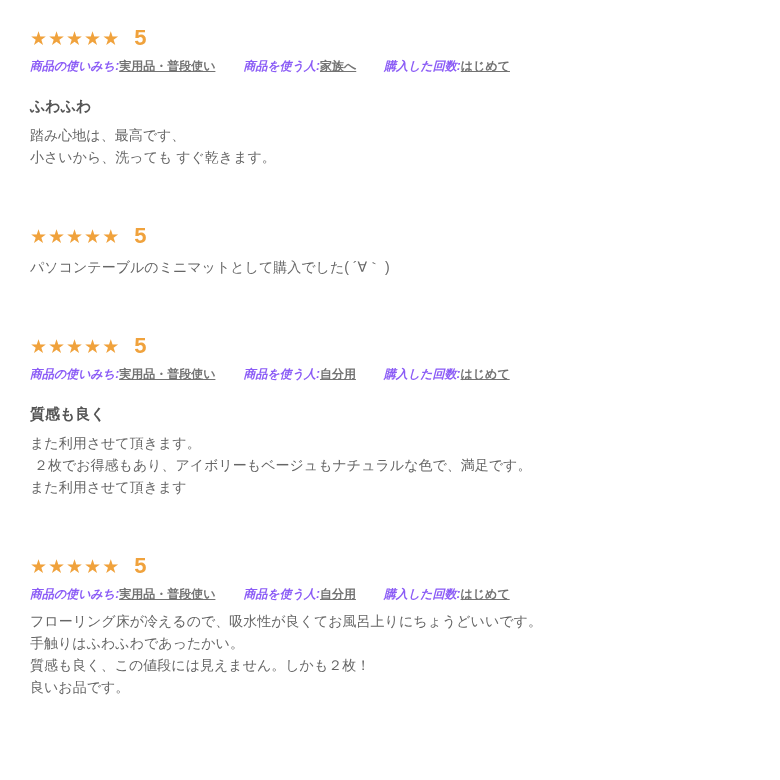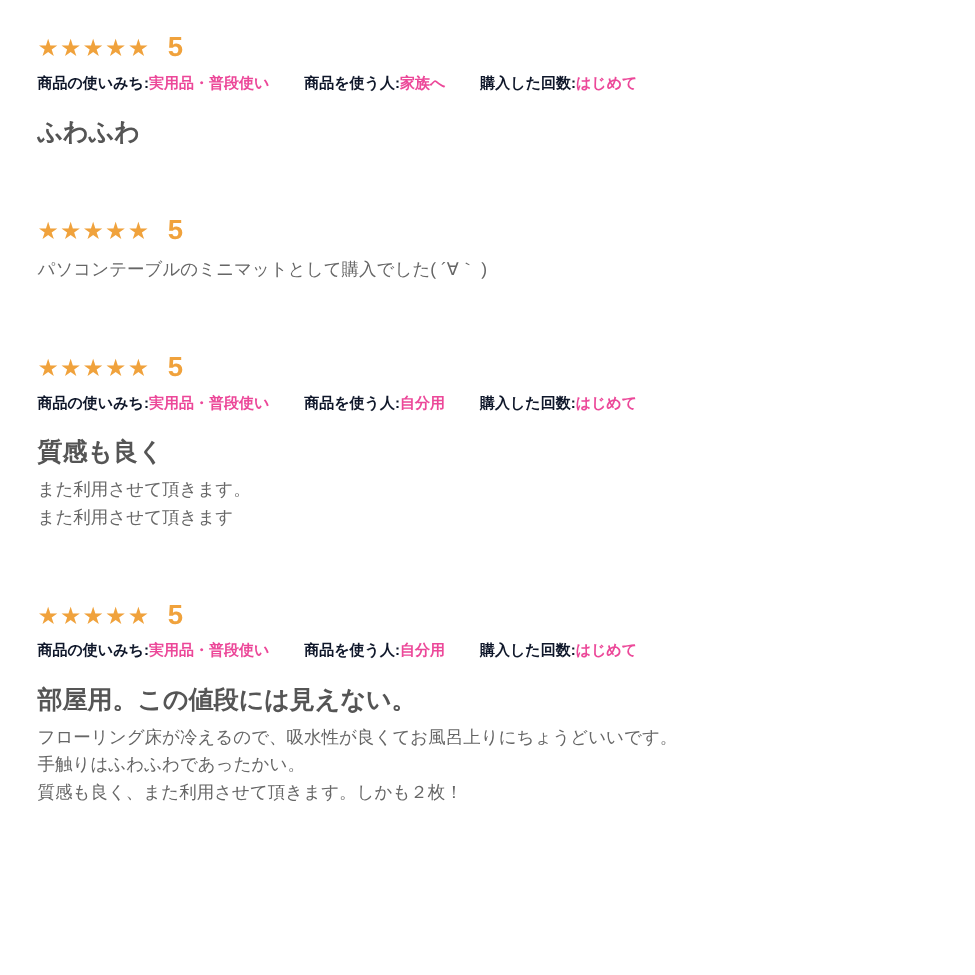--- a/index.html
+++ b/index.html
@@ -37,25 +37,25 @@
   }
   .meta-row {
     margin-top: 8px;
     height: 16px;
     line-height: 16px;
     font-size: 12px;
     font-weight: bold;
     white-space: pre;
   }
   .meta-item { margin-right: 28px; display: inline-block; }
-  .meta-label { color: #0f172a; }
-  .meta-value { color: #ec4899; }
+  .meta-label { color: #8b5cf6; font-style: italic; }
+  .meta-value { color: #737373; text-decoration: underline; }
   .review-title {
     margin-top: 22px;
-    font-size: 20px;
+    font-size: 15px;
     font-weight: bold;
     color: #555555;
     line-height: 20px;
     white-space: pre-wrap;
   }
   .review-body {
     margin-top: 8px;
     font-size: 14px;
     line-height: 22px;
     color: #666666;
@@ -67,20 +67,24 @@
 
 <div class="reviews-list">
 
   <div class="review">
     <div class="stars-row">
       <span class="stars">★★★★★</span>
       <span class="rating-number">5</span>
     </div>
     <div class="meta-row"><span class="meta-item"><span class="meta-label">商品の使いみち:</span><span class="meta-value">実用品・普段使い</span></span><span class="meta-item"><span class="meta-label">商品を使う人:</span><span class="meta-value">家族へ</span></span><span class="meta-item"><span class="meta-label">購入した回数:</span><span class="meta-value">はじめて</span></span></div>
     <div class="review-title">ふわふわ</div>
+    <div class="review-body">
+      <div class="body-line">踏み心地は、最高です、</div>
+      <div class="body-line">小さいから、洗っても すぐ乾きます。</div>
+    </div>
   </div>
 
   <div class="review">
     <div class="stars-row">
       <span class="stars">★★★★★</span>
       <span class="rating-number">5</span>
     </div>
     <div class="review-body">
       <div class="body-line">パソコンテーブルのミニマットとして購入でした( ´∀｀ )</div>
     </div>
@@ -88,31 +92,32 @@
 
   <div class="review">
     <div class="stars-row">
       <span class="stars">★★★★★</span>
       <span class="rating-number">5</span>
     </div>
     <div class="meta-row"><span class="meta-item"><span class="meta-label">商品の使いみち:</span><span class="meta-value">実用品・普段使い</span></span><span class="meta-item"><span class="meta-label">商品を使う人:</span><span class="meta-value">自分用</span></span><span class="meta-item"><span class="meta-label">購入した回数:</span><span class="meta-value">はじめて</span></span></div>
     <div class="review-title">質感も良く</div>
     <div class="review-body">
       <div class="body-line">また利用させて頂きます。</div>
+      <div class="body-line"> ２枚でお得感もあり、アイボリーもベージュもナチュラルな色で、満足です。</div>
       <div class="body-line">また利用させて頂きます</div>
     </div>
   </div>
 
   <div class="review">
     <div class="stars-row">
       <span class="stars">★★★★★</span>
       <span class="rating-number">5</span>
     </div>
     <div class="meta-row"><span class="meta-item"><span class="meta-label">商品の使いみち:</span><span class="meta-value">実用品・普段使い</span></span><span class="meta-item"><span class="meta-label">商品を使う人:</span><span class="meta-value">自分用</span></span><span class="meta-item"><span class="meta-label">購入した回数:</span><span class="meta-value">はじめて</span></span></div>
-    <div class="review-title">部屋用。この値段には見えない。</div>
     <div class="review-body">
       <div class="body-line">フローリング床が冷えるので、吸水性が良くてお風呂上りにちょうどいいです。</div>
       <div class="body-line">手触りはふわふわであったかい。</div>
-      <div class="body-line">質感も良く、また利用させて頂きます。しかも２枚！</div>
+      <div class="body-line">質感も良く、この値段には見えません。しかも２枚！</div>
+      <div class="body-line">良いお品です。</div>
     </div>
   </div>
 
 </div>
 
 </body></html>

